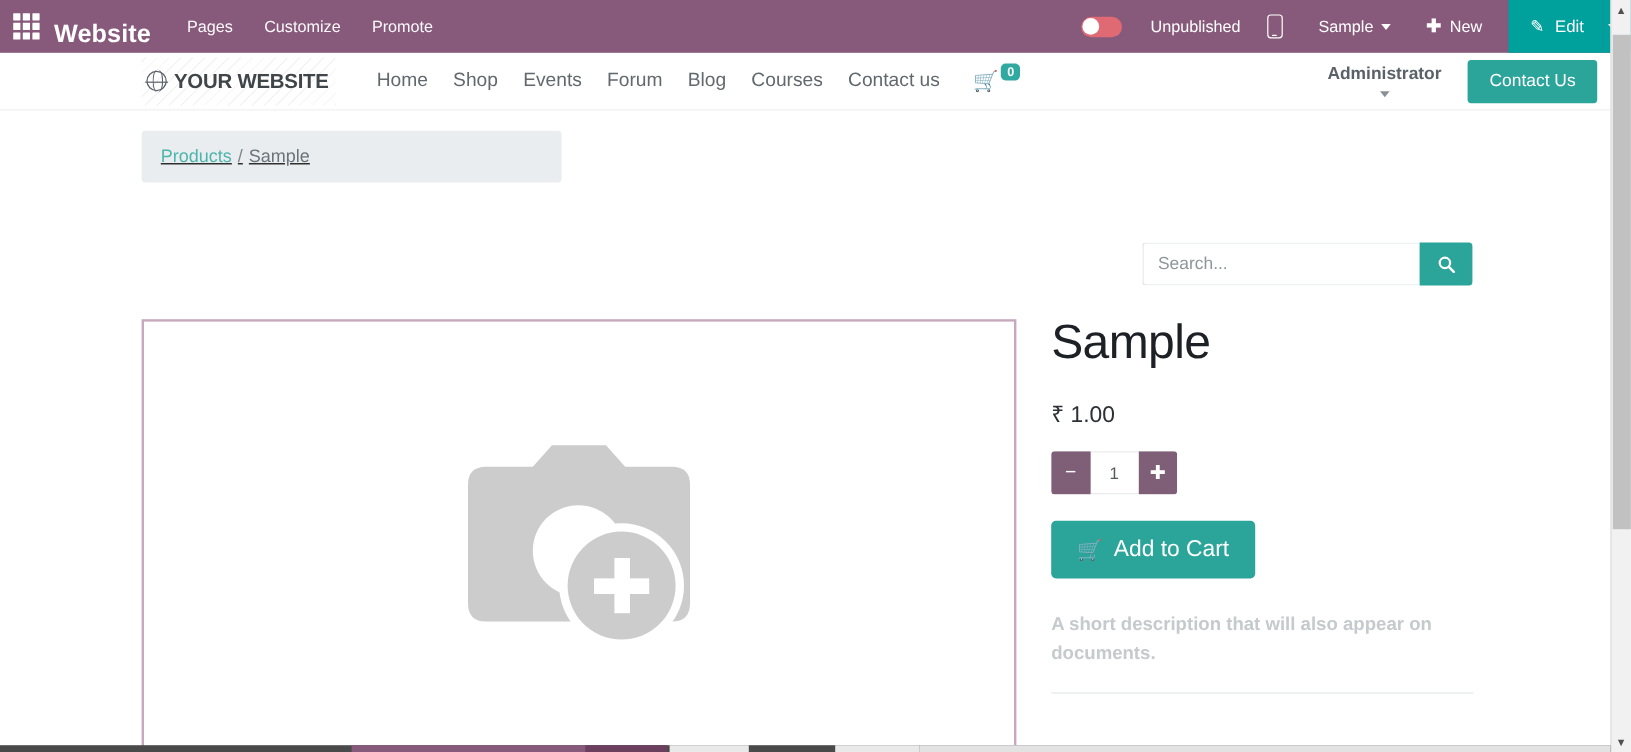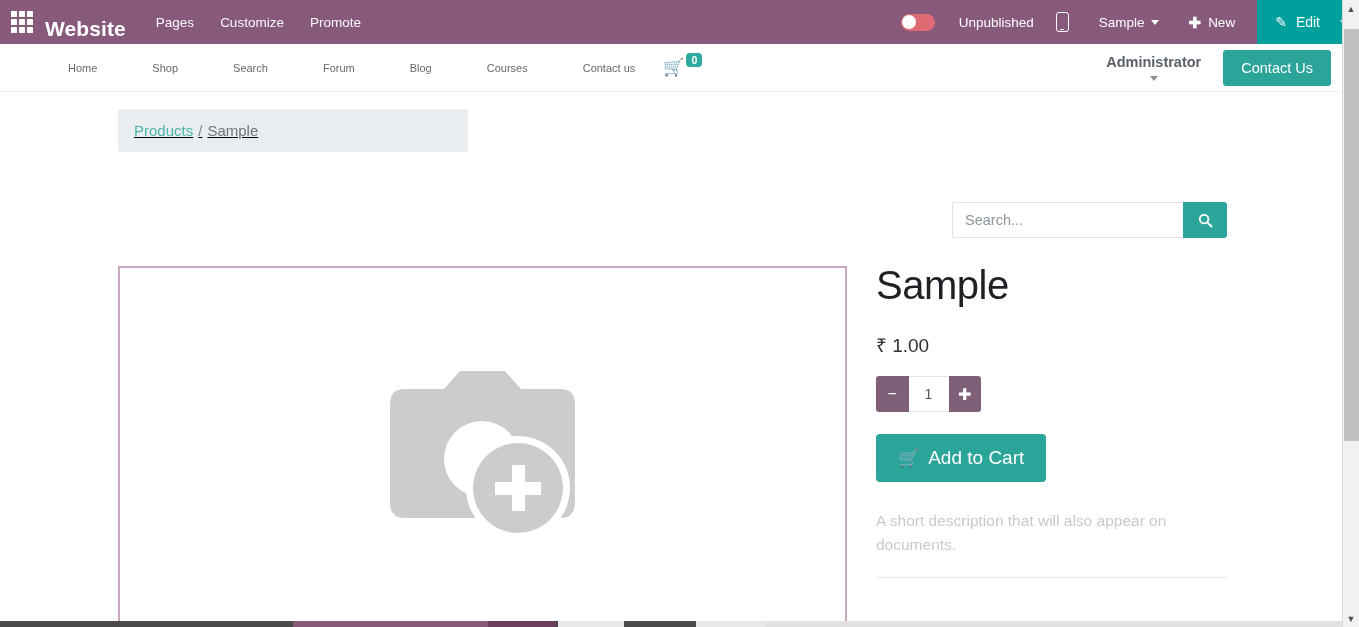--- a/index.html
+++ b/index.html
@@ -149,21 +149,21 @@
     font-size: 17px;
     font-weight: 700;
     color: #3f4549;
     letter-spacing: -0.2px;
   }
   .site-nav {
     display: flex; align-items: center; gap: 21px;
     margin-left: 34px;
   }
   .site-nav a {
-    font-size: 11px; color: #62696e; text-decoration: none; cursor: pointer; margin-left: 34px;
+    font-size: 16px; color: #62696e; text-decoration: none; cursor: pointer;
   }
   .cart-wrap { margin-left: 28px; display:flex; align-items:flex-start; cursor:pointer; position:relative; }
   .cart-glyph { font-size: 17px; color:#62696e; line-height:1; }
   .cart-badge {
     background: #30A9A0; color:#fff;
     font-size: 10.5px; font-weight: 700;
     border-radius: 4px;
     padding: 1px 5px;
     margin-left: 2px;
     margin-top: -6px;
@@ -254,21 +254,21 @@
     background: #2BA49A; color:#fff; border:none;
     font-size: 19px;
     padding: 13px 22px;
     border-radius: 4px;
     cursor:pointer;
     display:inline-flex; align-items:center; gap: 9px;
     font-family: "Liberation Sans", sans-serif;
   }
   .link-row { margin-top: 26px; display:flex; gap: 32px; }
   .mini-link { color:#2BA49A; font-size:15px; cursor:pointer; display:flex; align-items:center; gap:7px; text-decoration:none;}
-  .prod-desc { margin-top: 27px; font-size: 15.5px; color:#c5cacd; line-height: 1.55; }
+  .prod-desc { margin-top: 27px; font-size: 15.5px; color:#c5cacd; line-height: 1.55; font-weight: bold; }
   .divider { margin-top: 20px; border-top: 1px solid #e6e9ea; }
 
   
   .scrollbar {
     position:absolute; right:0; top:0; width: 17px; height: 627px;
     background: #f1f1f1; border-left:1px solid #dcdcdc;
     display:flex; flex-direction:column; align-items:center;
   }
   .sb-arrow { height: 17px; width:100%; display:flex; align-items:center; justify-content:center; font-size:9px; color:#505050; cursor:pointer;}
   .sb-track { flex:1; width:100%; position:relative; }
@@ -337,25 +337,29 @@
       <span>Edit</span>
     </div>
     <div class="edit-caret-btn">
       <span class="caret"></span>
     </div>
   </div>
 </div>
 
 <div class="site-header">
 
+  <div class="site-logo-wrap">
+    <span class="globe-icon"></span>
+    <span class="site-logo-text">YOUR WEBSITE</span>
+  </div>
 
   <nav class="site-nav">
     <a>Home</a>
     <a>Shop</a>
-    <a>Search</a>
+    <a>Events</a>
     <a>Forum</a>
     <a>Blog</a>
     <a>Courses</a>
     <a>Contact us</a>
   </nav>
 
   <div class="cart-wrap">
     <span class="cart-glyph">🛒</span>
     <span class="cart-badge">0</span>
   </div>

